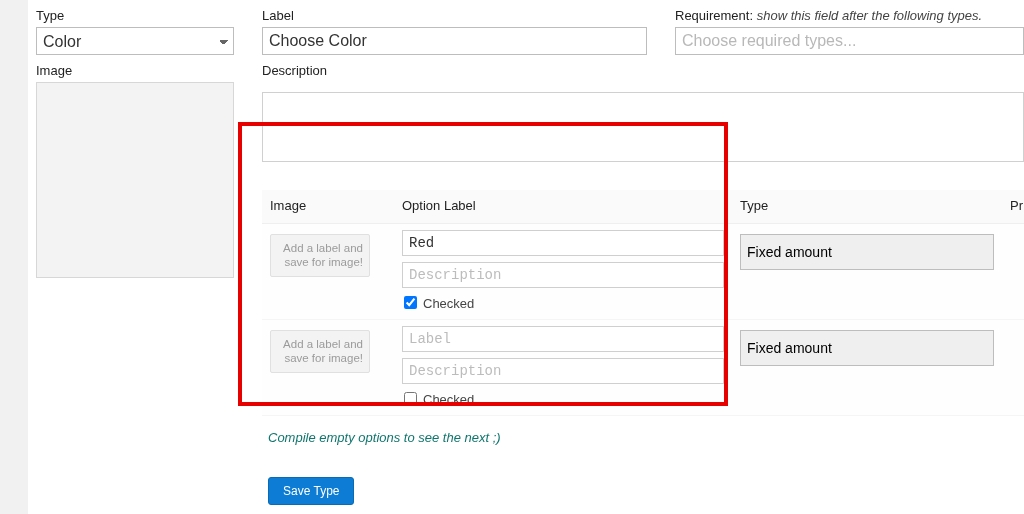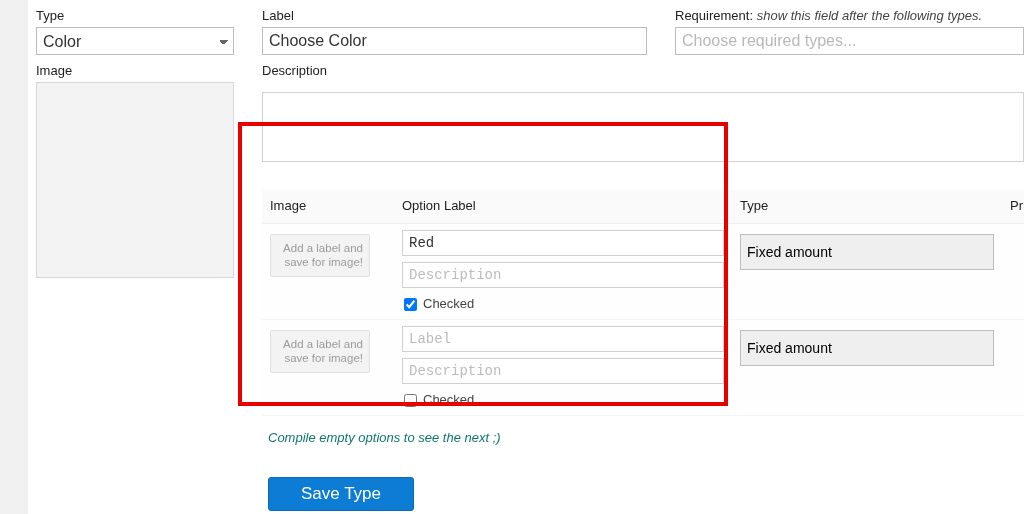--- a/index.html
+++ b/index.html
@@ -111,21 +111,21 @@
     border: 1px solid #cfcfcf;
     height: 26px;
     padding: 2px 6px;
     font-size: 14px;
     color: #333;
     margin-bottom: 6px;
     font-family: Liberation Mono, monospace;
   }
   .opt-input::placeholder { color: #bcbcbc; }
   .opt-check-row {
-    display: flex; align-items: flex-end; gap: 6px;
+    display: flex; align-items: flex-start; gap: 6px;
     padding: 2px 0 8px 2px;
     font-size: 13px;
     color: #444;
   }
   .opt-check-row input[type="checkbox"] { margin: 0; width:13px; height:13px;}
   .opt-type-select {
     width: 100%;
     border: 1px solid #bdbdbd;
     height: 36px;
     padding: 3px 10px 3px 6px;
@@ -141,22 +141,22 @@
     color: #0f766e;
     font-size: 13px;
     margin: 14px 0 0 6px;
   }
   .save-btn {
     display: inline-block;
     margin: 32px 0 0 6px;
     background: #0c7cd5;
     color: #fff;
     border: 1px solid #0a6ab4;
-    padding: 6px 32px;
-    font-size: 17px;
+    padding: 6px 14px;
+    font-size: 12px;
     border-radius: 3px;
     cursor: pointer;
   }
 
   .highlight-box {
     position: absolute;
     border: 4px solid #e60000;
     pointer-events: none;
   }
   .rel { position: relative; }

